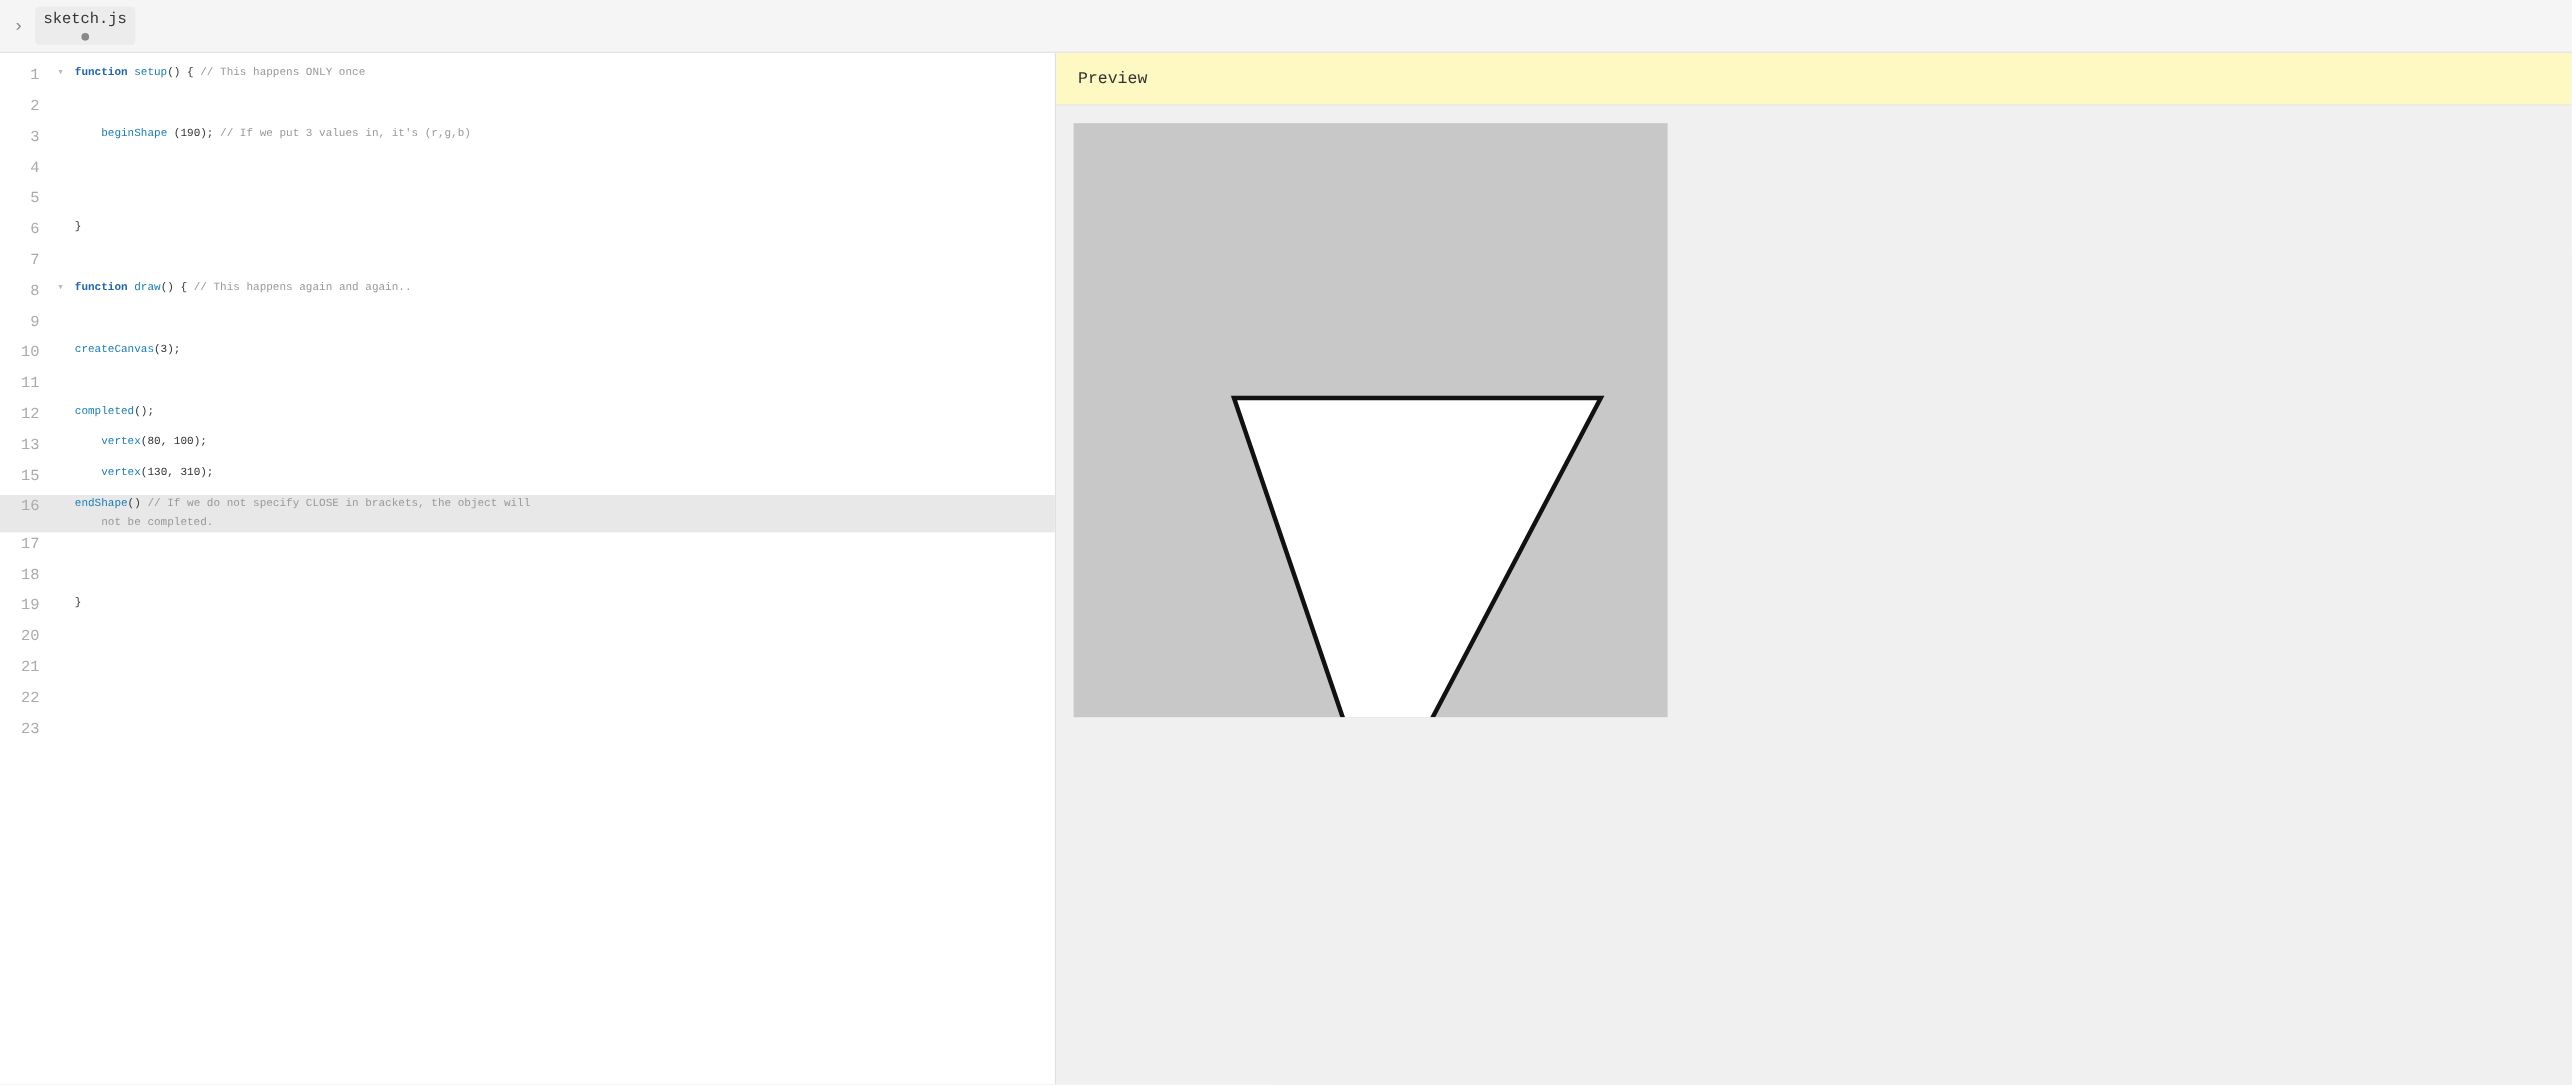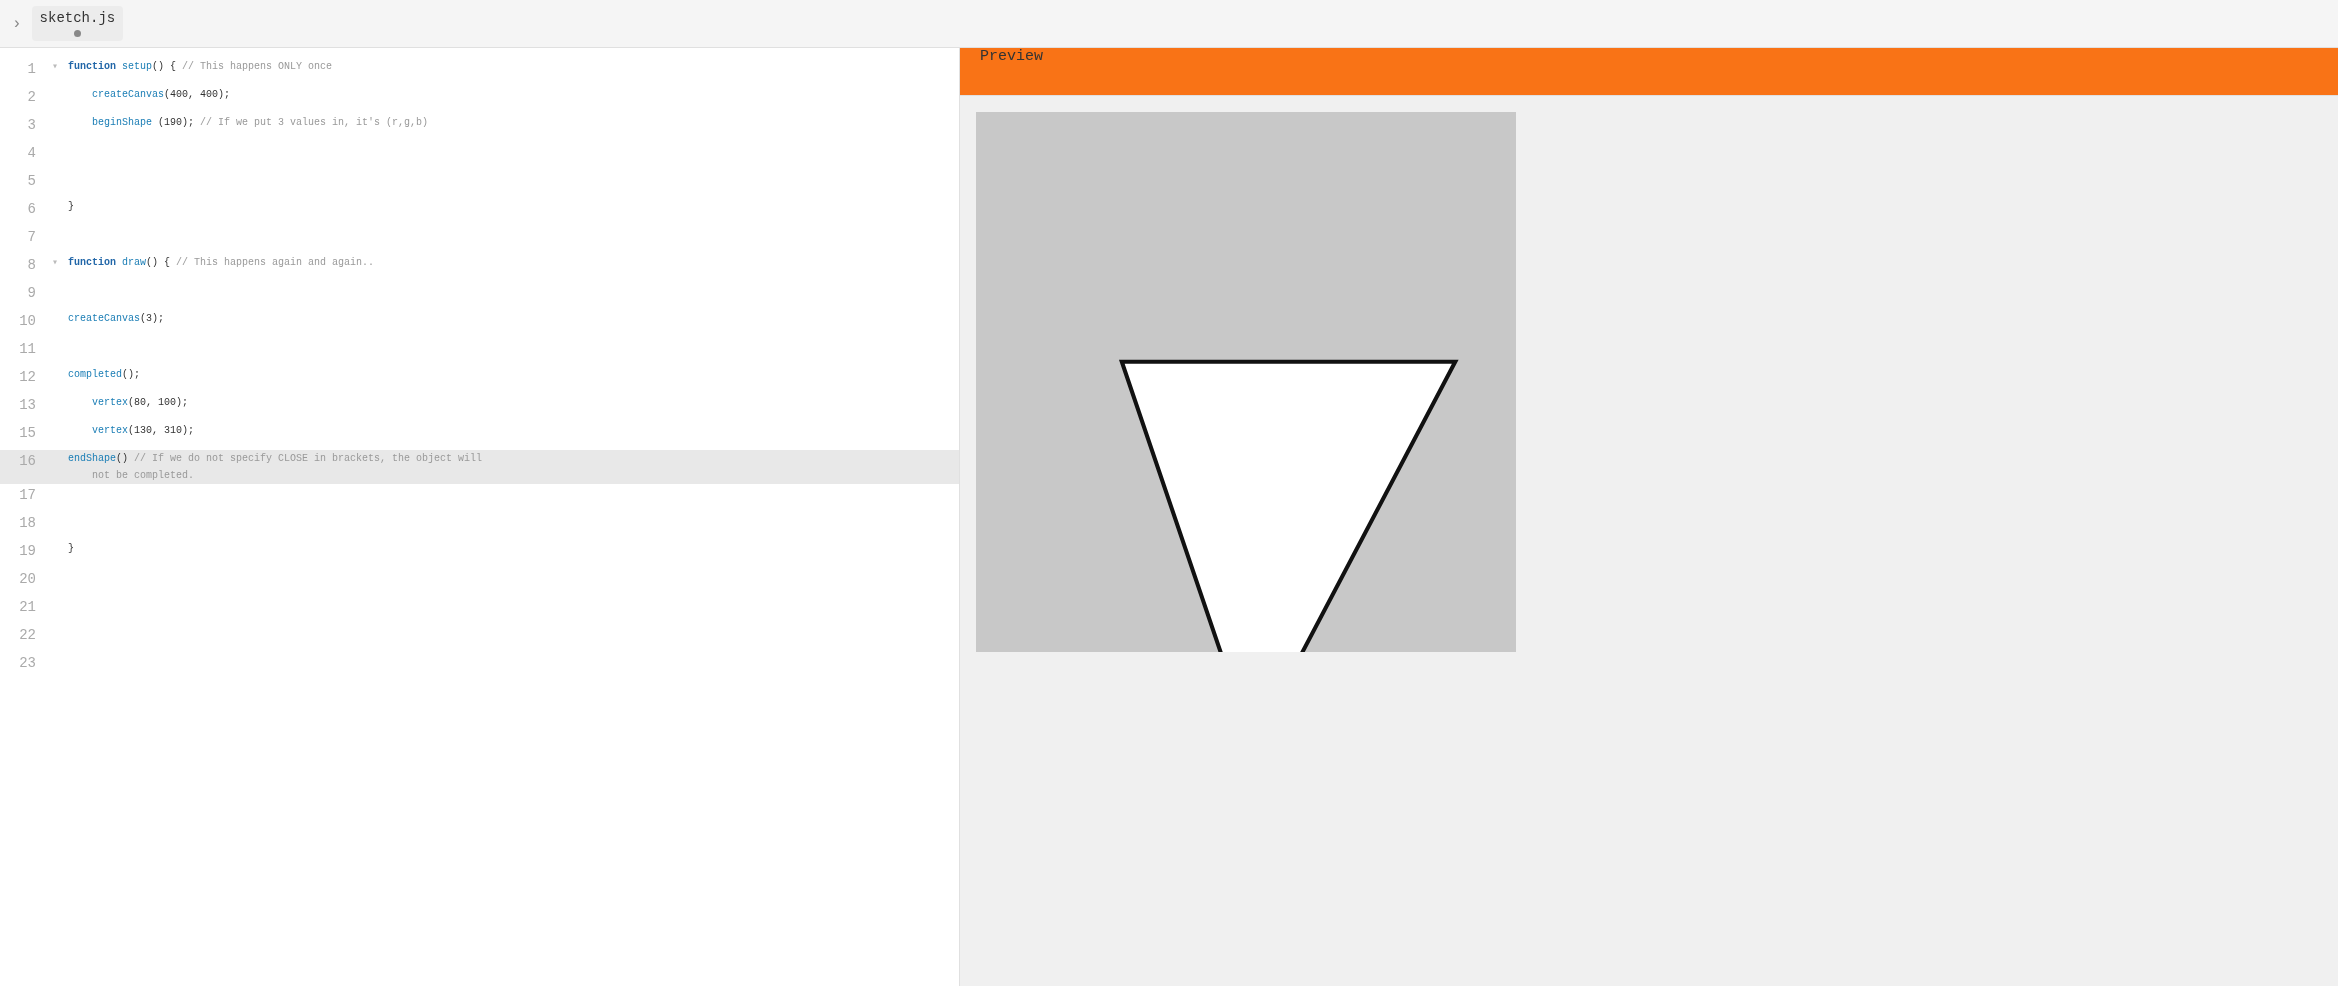--- a/index.html
+++ b/index.html
@@ -121,26 +121,26 @@
     .preview-pane {
       flex: 1;
       display: flex;
       flex-direction: column;
       background: #f5f5f5;
     }
 
     .preview-header {
       height: 48px;
       display: flex;
-      align-items: flex-start;
+      align-items: center;
       padding: 0 20px;
       border-bottom: 1px solid #e0e0e0;
       font-size: 15px;
       color: #333;
-      background: #f97316;
+      background: #fef9c3;
     }
 
     .preview-canvas-area {
       flex: 1;
       display: flex;
       align-items: flex-start;
       justify-content: flex-start;
       padding: 16px;
       background: #f0f0f0;
     }
@@ -177,21 +177,20 @@
     <div class="code-container" id="code-container">
 
     <div class="code-line">
           <span class="line-number">1</span>
           <span class="fold-arrow">▾</span>
           <span class="code-content"><span class="kw">function </span><span class="fn">setup</span><span class="pn">() { </span><span class="cm">// This happens ONLY once</span></span>
         </div>
         <div class="code-line">
           <span class="line-number">2</span>
           <span class="fold-arrow"></span>
-          <span class="code-content"><span class="pn">    </span><span class="fn">createCanvas</span><span class="pn">(400, 400);</span></span>
         </div>
         <div class="code-line">
           <span class="line-number">3</span>
           <span class="fold-arrow"></span>
           <span class="code-content"><span class="pn">    </span><span class="fn">beginShape</span><span class="pn"> (190); </span><span class="cm">// If we put 3 values in, it's (r,g,b)</span></span>
         </div>
         <div class="code-line">
           <span class="line-number">4</span>
           <span class="fold-arrow"></span>
           <span class="code-content"></span>

